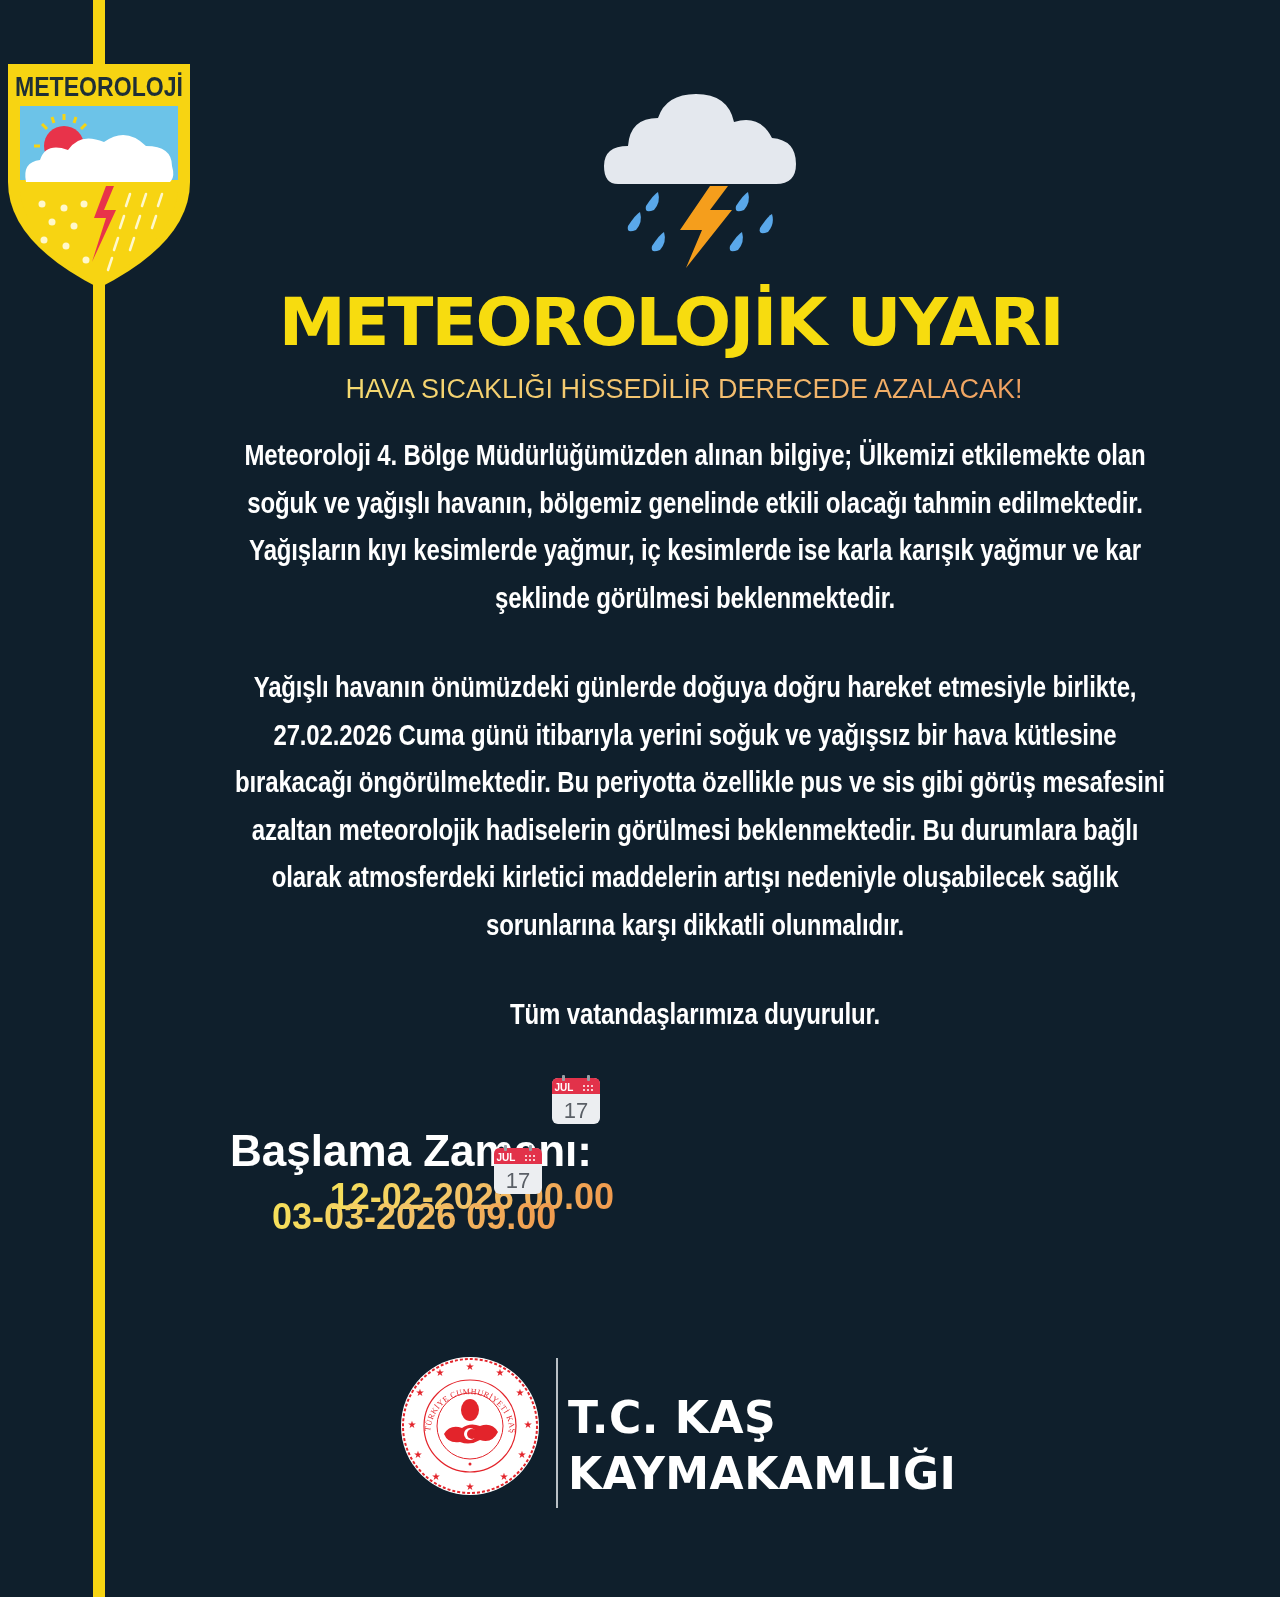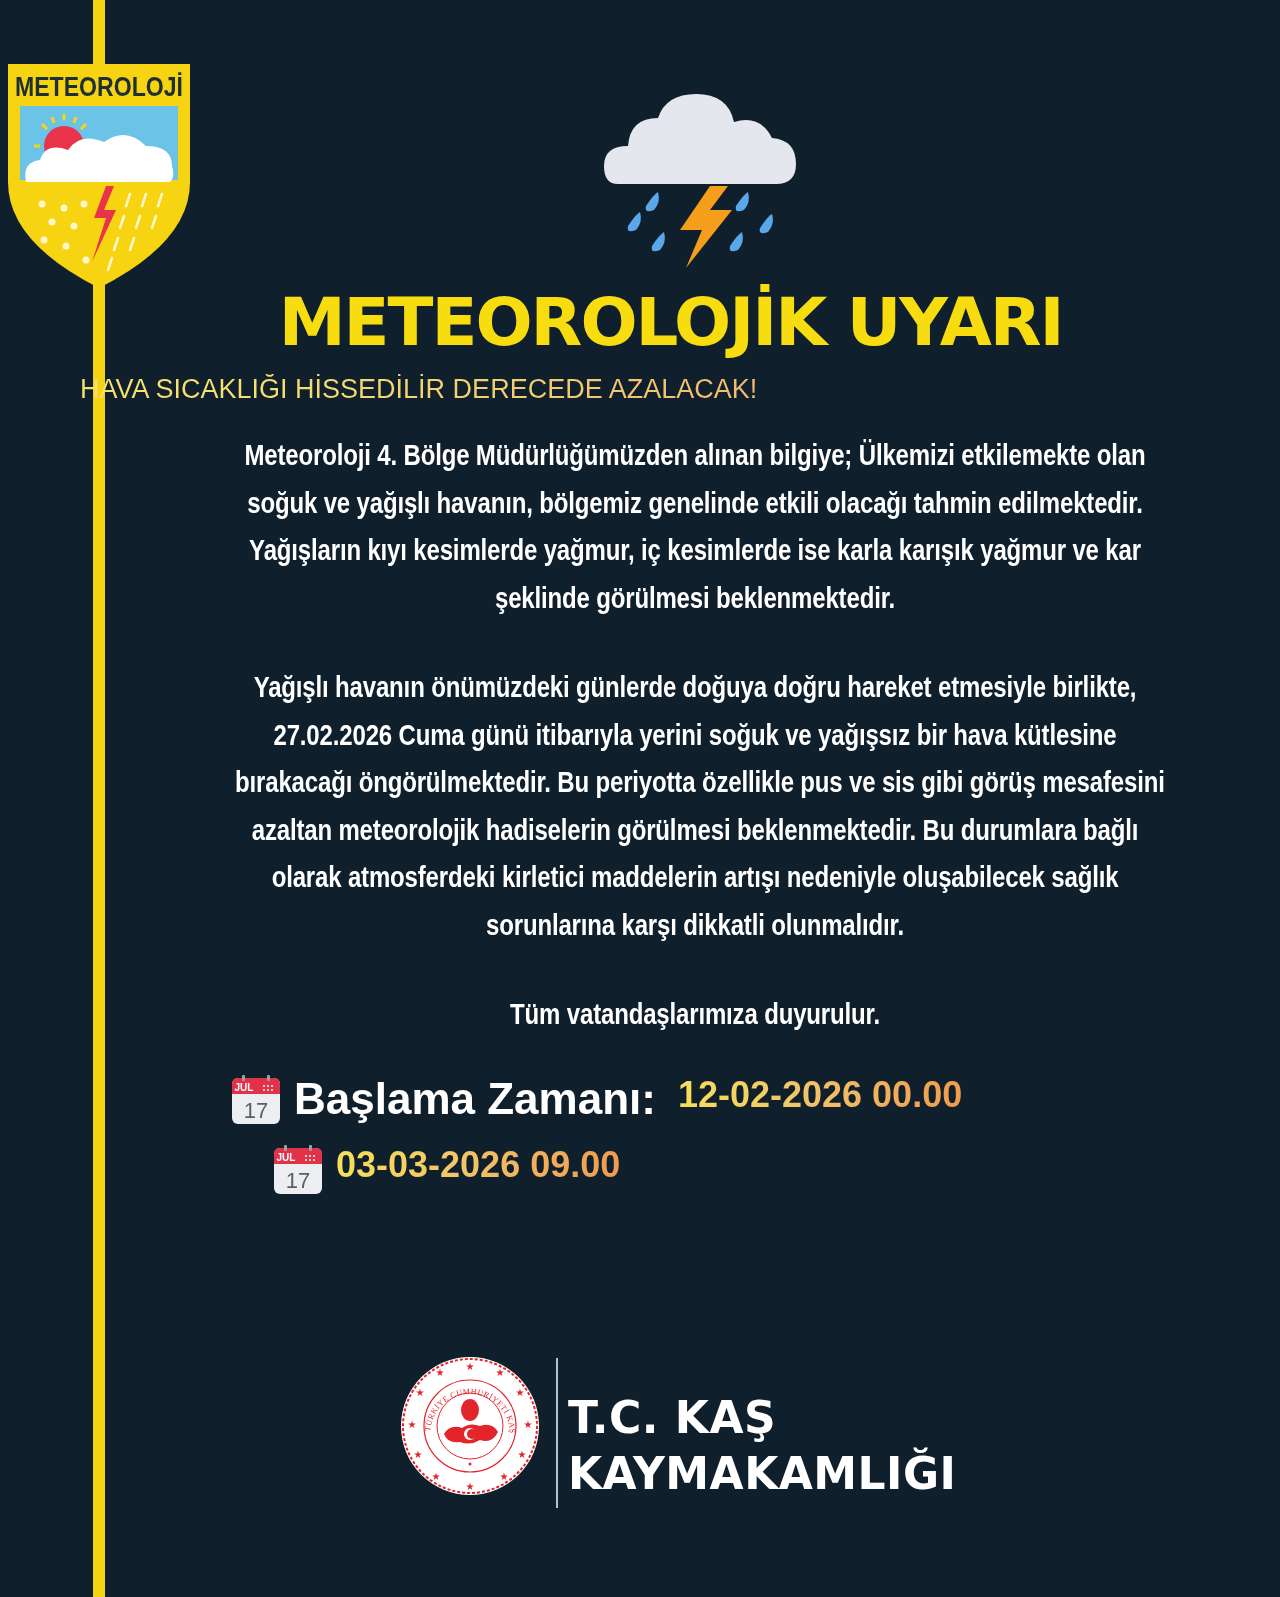--- a/index.html
+++ b/index.html
@@ -27,22 +27,22 @@
       text-align: center;
       font-family: "DejaVu Sans", sans-serif;
       font-weight: bold;
       font-size: 66px;
       letter-spacing: -2px;
       color: #f7dc0f;
       transform: scaleX(1.02);
       padding-left: 60px;
     }
     .subtitle {
-      position: absolute; left: 0; right: 0; top: 374px;
-      text-align: left;
+      position: absolute; left: 8px; right: 0; top: 374px;
+      text-align: center;
       font-family: "Liberation Sans", sans-serif;
       font-size: 27px;
       padding-left: 80px;
       background: linear-gradient(90deg, #f5e070 20%, #f4c070 55%, #f0a060 80%);
       -webkit-background-clip: text;
       background-clip: text;
       color: transparent;
     }
 
     .body-text {
@@ -56,21 +56,21 @@
       transform: scaleX(0.80);
       transform-origin: center top;
       letter-spacing: -0.2px;
     }
     .para1 { top: 431px; }
     .para2 { top: 663px; }
     .para3 { top: 990px; }
     .line { display: block; white-space: nowrap; }
 
     .time-row {
-      position: absolute; display: flex; align-items: flex-start; white-space: nowrap;
+      position: absolute; display: flex; align-items: flex-end; white-space: nowrap; flex-direction: column;
     }
     .row-start { left: 230px; top: 1074px; }
     .row-end { left: 272px; top: 1144px; }
     .cal-icon {
       width: 52px; height: 52px; margin-right: 12px; flex: none;
     }
     .time-label {
       font-family: "Liberation Sans", sans-serif;
       font-weight: bold; font-size: 44px; color: #ffffff; margin-right: 22px;
     }

